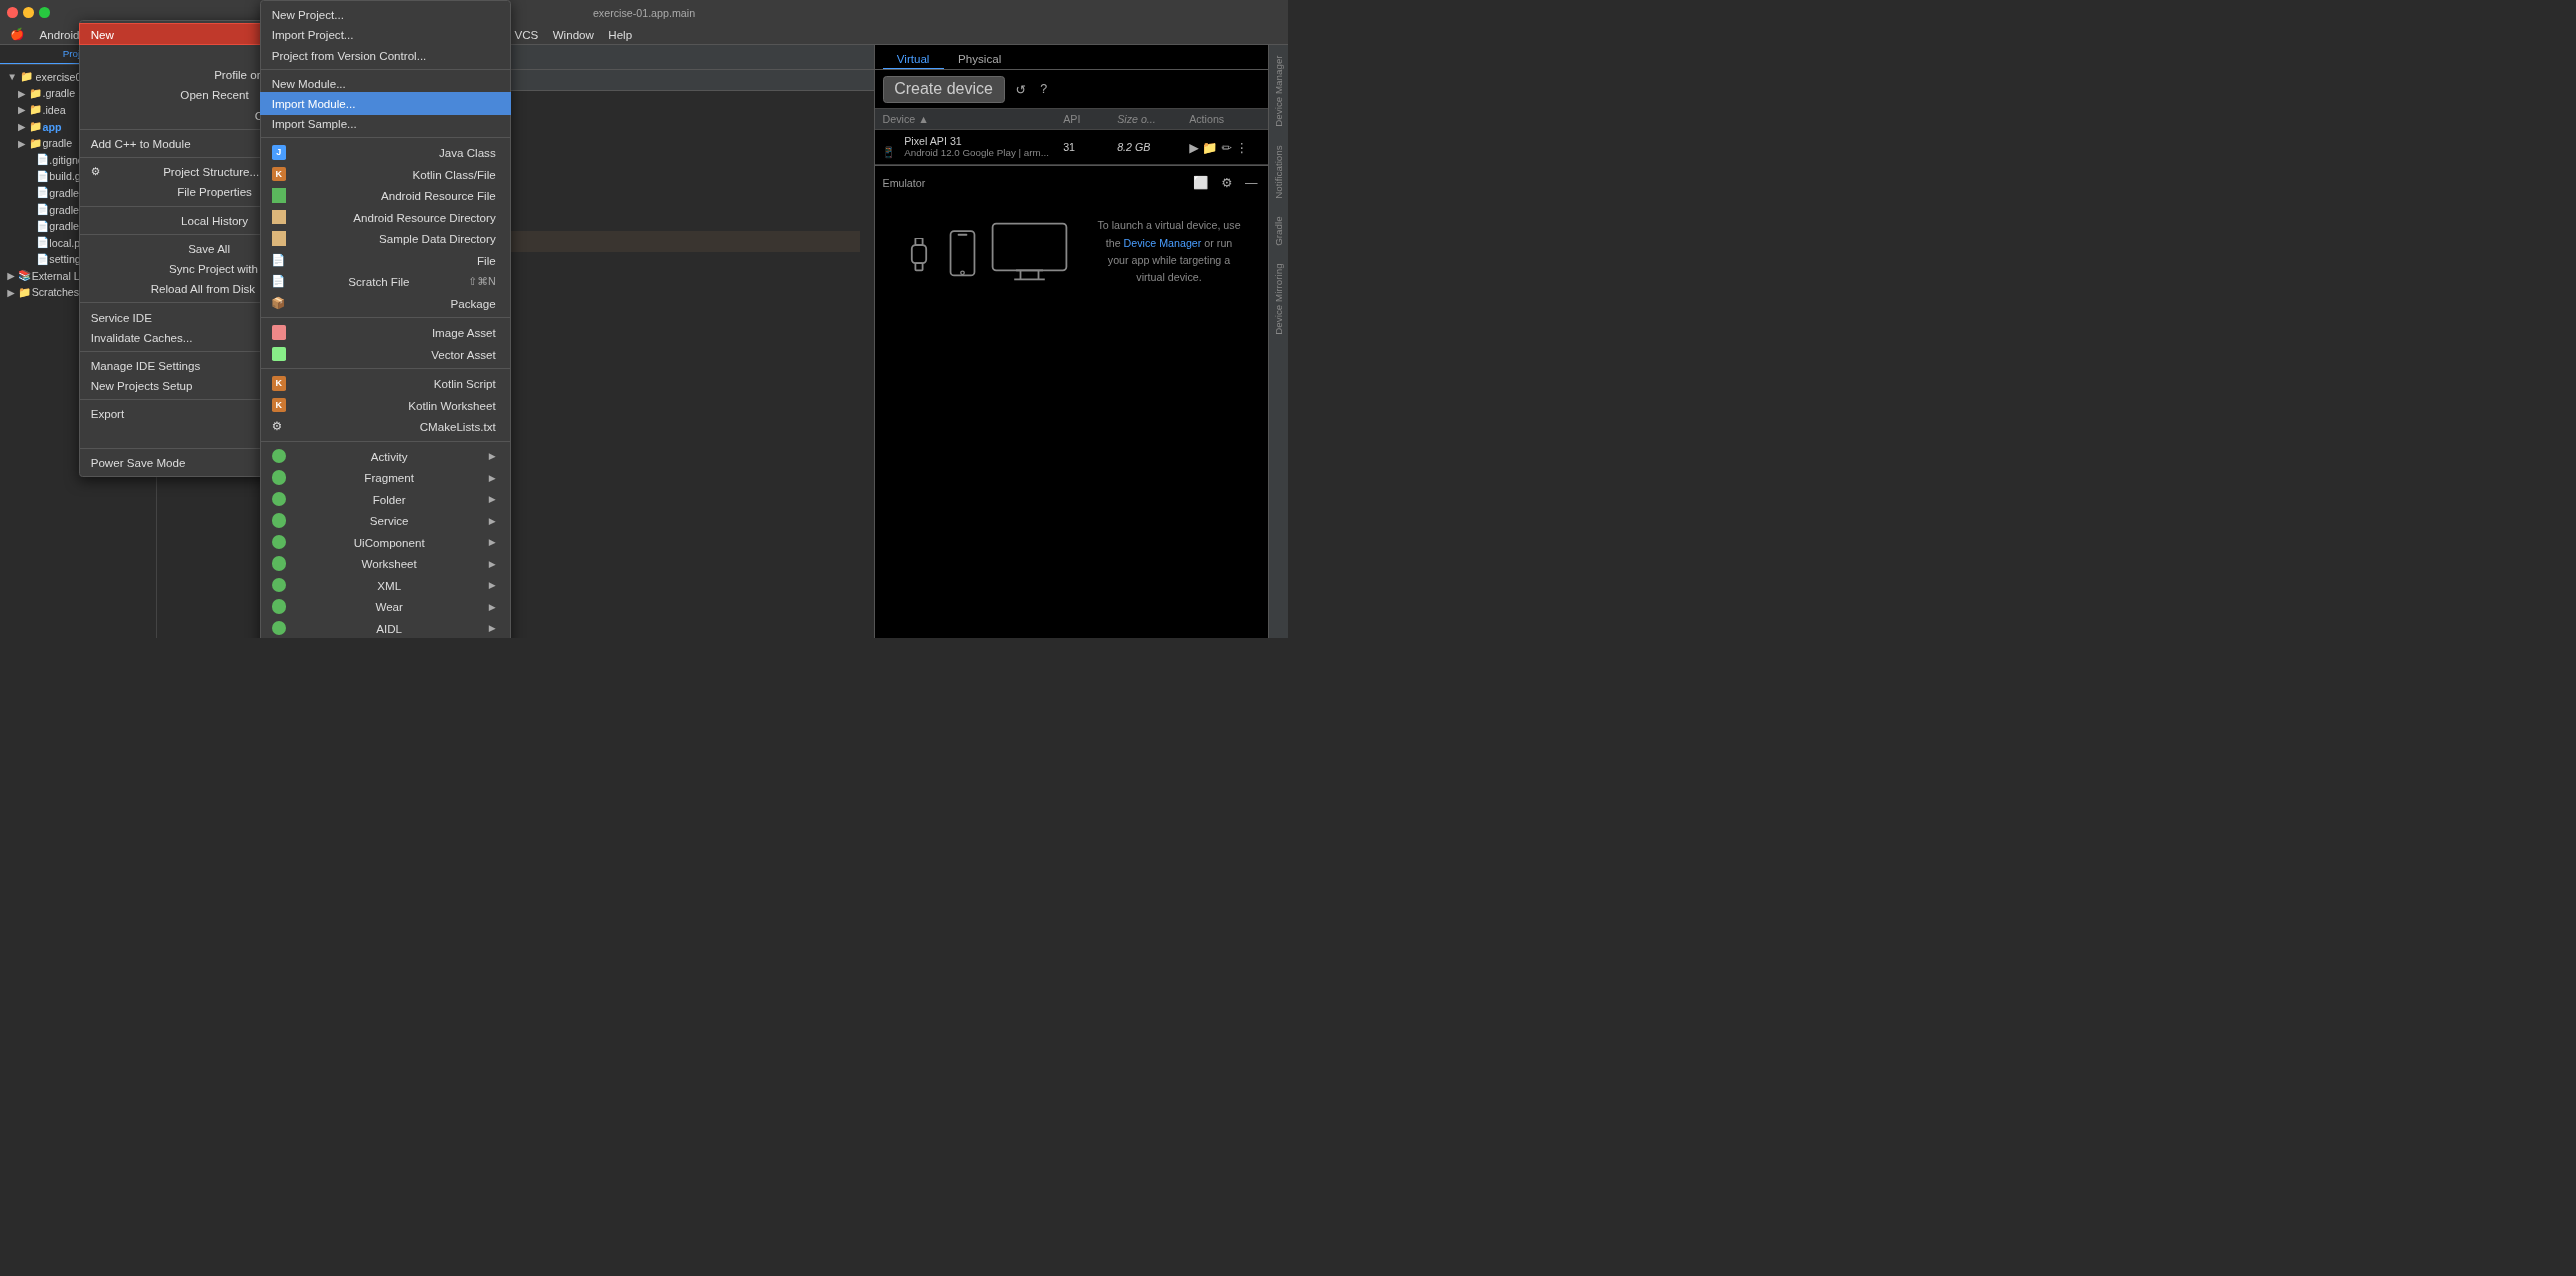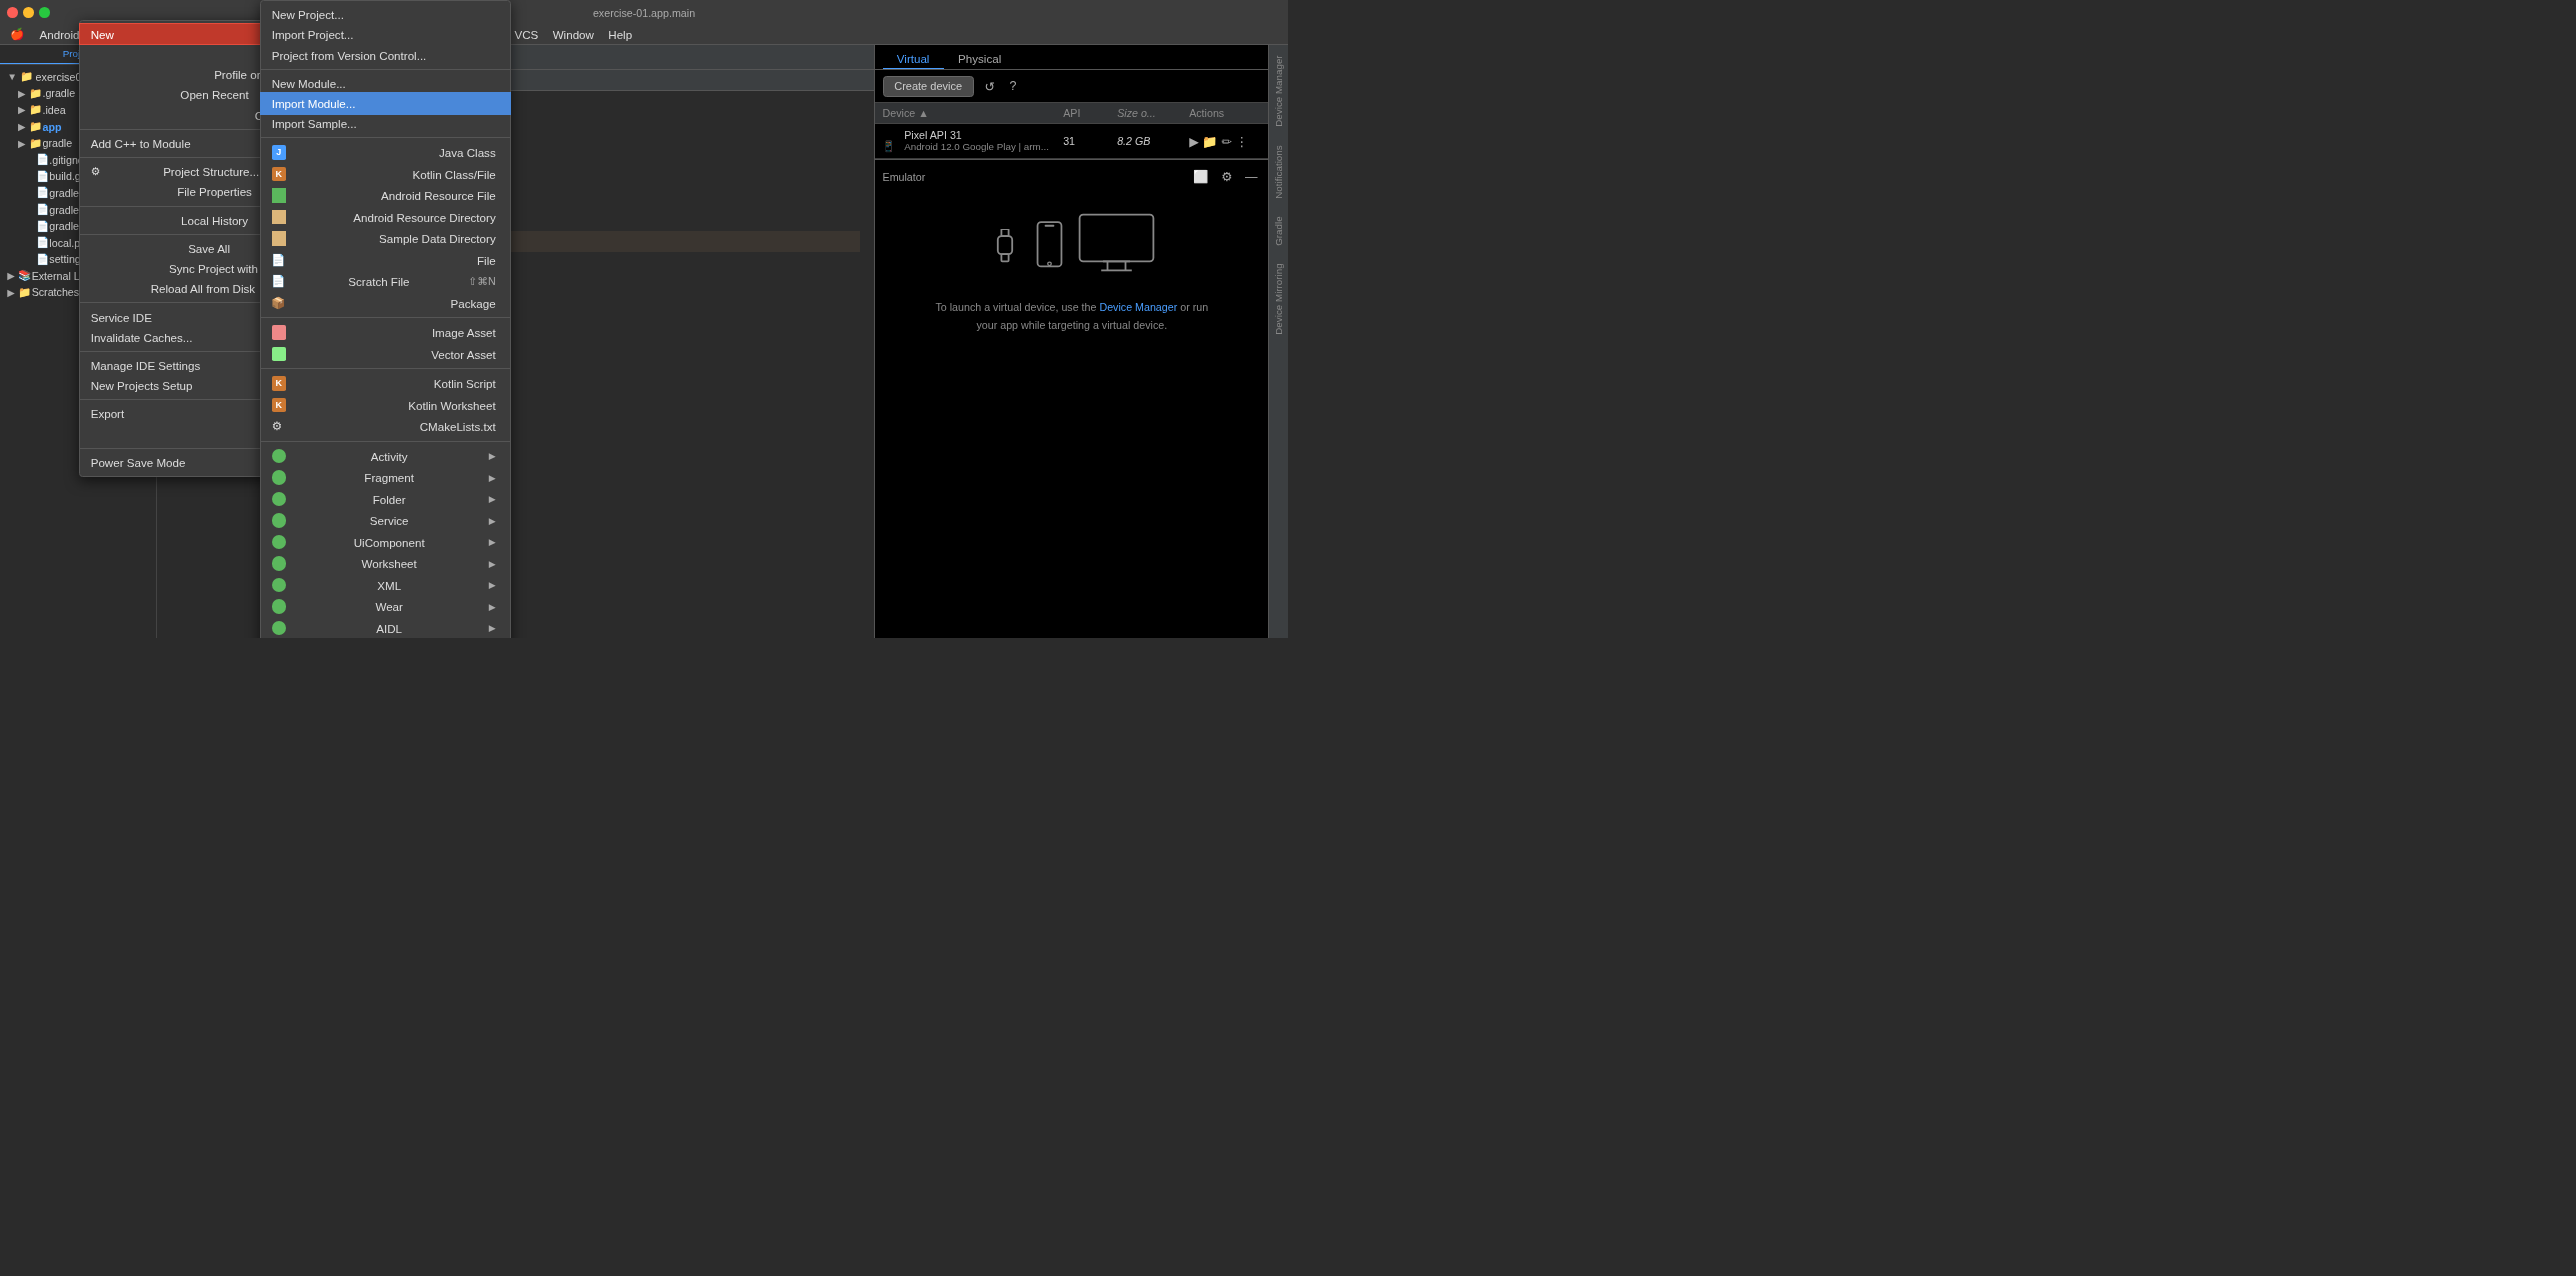--- a/index.html
+++ b/index.html
@@ -174,21 +174,21 @@
       align-items: center;
       padding: 5.4px 7.2px;
       gap: 7.2px;
       border-bottom: 0.9px solid #444;
     }
     .create-device-btn {
       background: #4a4a4a;
       border: 0.9px solid #666;
       color: #ccc;
       padding: 3.6px 10.7px;
-      font-size: 11px;
+      font-size: 16px;
       border-radius: 3.6px;
       cursor: pointer;
     }
     .icon-btn {
       background: none;
       border: none;
       color: #aaa;
       font-size: 12.5px;
       cursor: pointer;
       padding: 1.8px 3.6px;
@@ -232,21 +232,20 @@
     .emulator-header {
       display: flex;
       align-items: center;
       justify-content: space-between;
       font-size: 10.7px;
       color: #999;
       margin-bottom: 7.2px;
     }
     .emulator-content {
       display: flex;
-      flex-direction: column;
       align-items: center;
       padding: 18px;
       gap: 25px;
     }
     .device-icons {
       display: flex;
       align-items: flex-end;
       gap: 10.7px;
     }
     .emulator-text {

